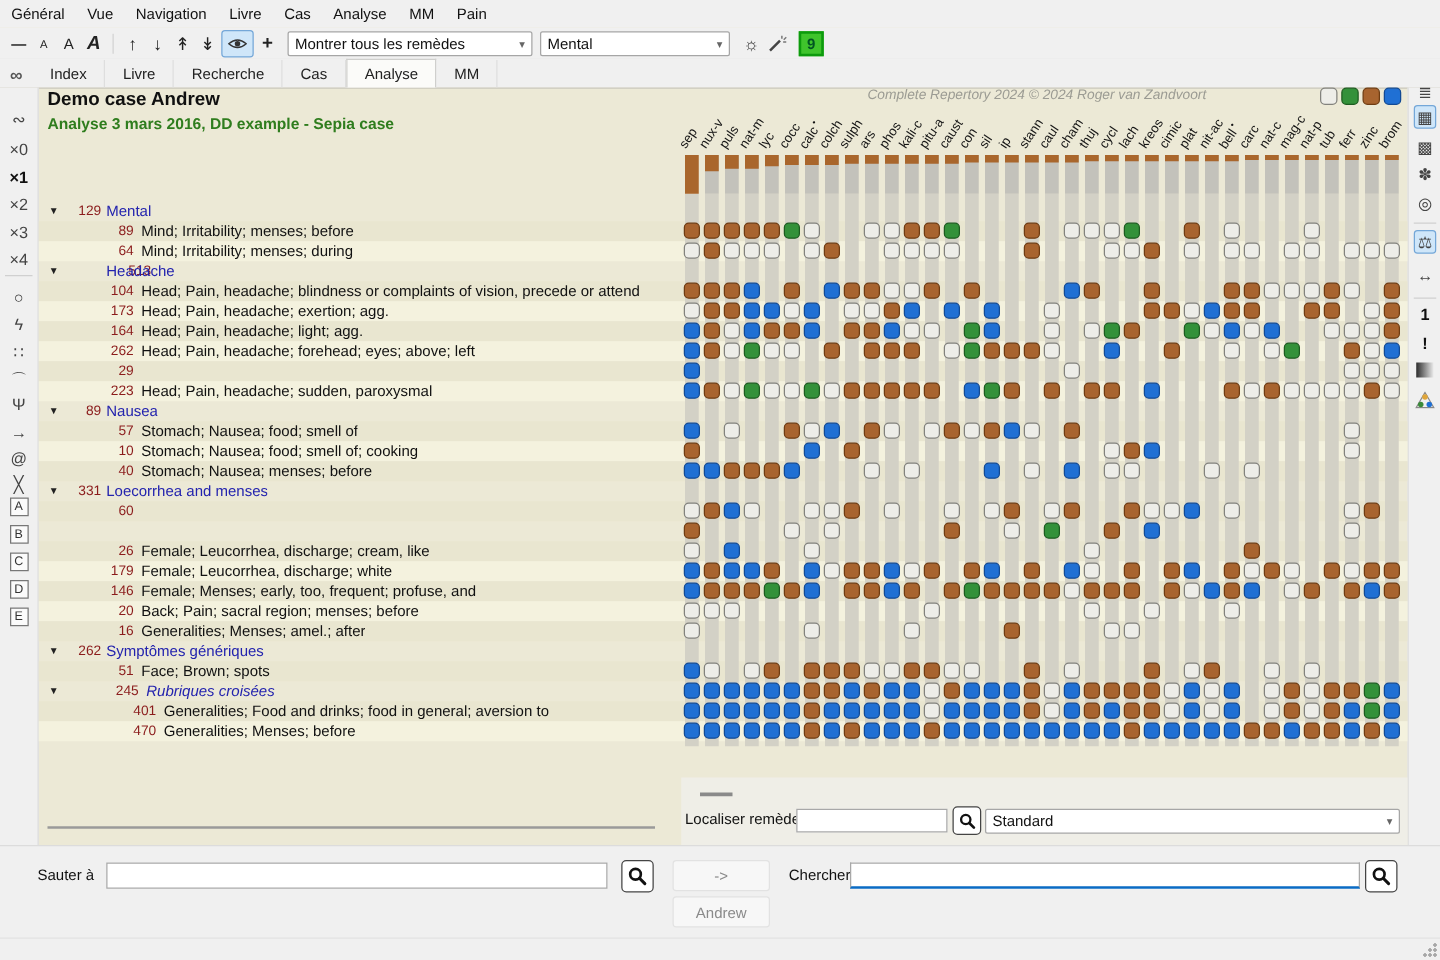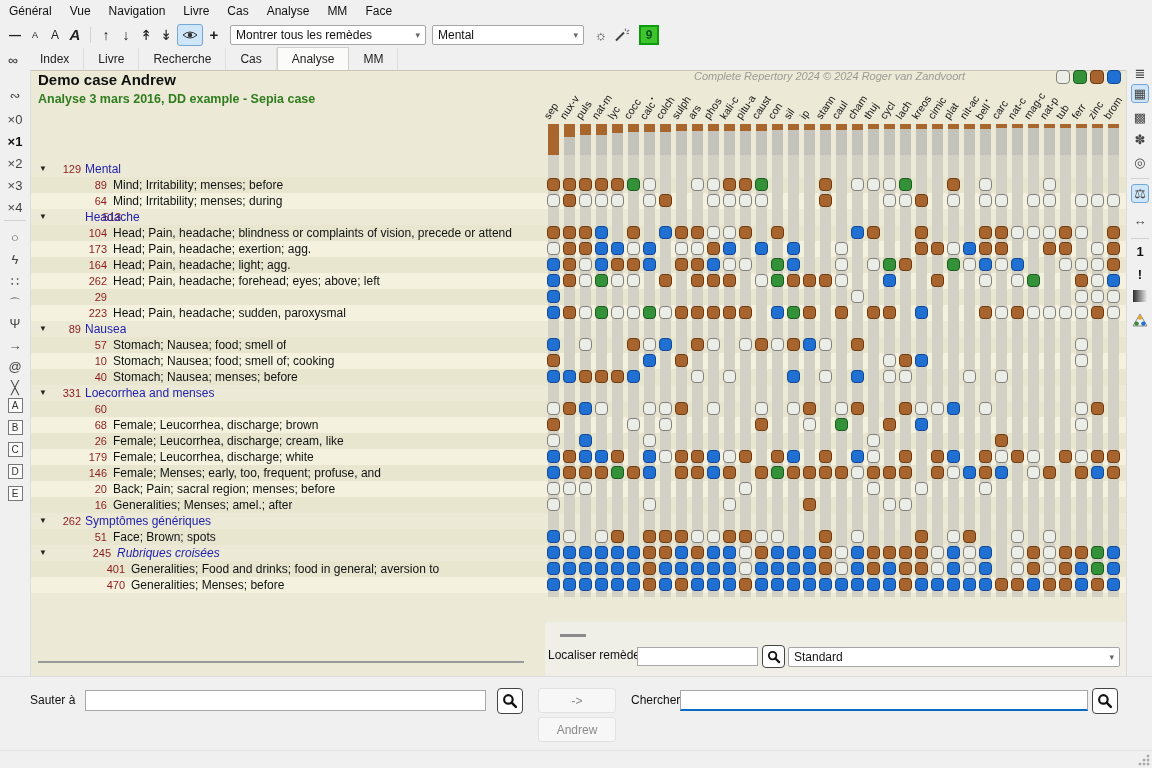--- a/index.html
+++ b/index.html
@@ -83,21 +83,21 @@
 <div id="app">
 
   <div id="menu-bar">
       <div class="mi">Général</div>
       <div class="mi">Vue</div>
       <div class="mi">Navigation</div>
       <div class="mi">Livre</div>
       <div class="mi">Cas</div>
       <div class="mi">Analyse</div>
       <div class="mi">MM</div>
-      <div class="mi">Face</div>
+      <div class="mi">Pain</div>
     </div>
 
   <div id="toolbar">
     <div class="tbtn" style="margin-left:6px;font-weight:bold;">—</div>
     <div class="tbtn" style="font-size:9px;">A</div>
     <div class="tbtn" style="font-size:12px;">A</div>
     <div class="tbtn" style="font-size:15px;font-weight:bold;font-style:italic;">A</div>
     <div class="tsep"></div>
     <div class="tbtn" style="font-size:14px;">↑</div>
     <div class="tbtn" style="font-size:14px;">↓</div>
@@ -254,24 +254,20 @@
         <span class="cnt" style="left: 40px;">40</span>
         <span class="lbl" style="left: 82px; max-width: 432px;">Stomach; Nausea; menses; before</span>
       </div>
       <div class="row" style="top: 385px;">
         <span class="tri">▼</span>
         <span class="cnt" style="left: 14px;">331</span>
         <span class="lbl glbl" style="left: 54px;">Loecorrhea and menses</span>
       </div>
       <div class="row rowD" style="top: 401px;">
         <span class="cnt" style="left: 40px;">60</span>
-      </div>
-      <div class="row rowL" style="top: 417px;">
-        <span class="cnt" style="left: 40px;">68</span>
-        <span class="lbl" style="left: 82px; max-width: 432px;">Female; Leucorrhea, discharge; brown</span>
       </div>
       <div class="row rowD" style="top: 433px;">
         <span class="cnt" style="left: 40px;">26</span>
         <span class="lbl" style="left: 82px; max-width: 432px;">Female; Leucorrhea, discharge; cream, like</span>
       </div>
       <div class="row rowL" style="top: 449px;">
         <span class="cnt" style="left: 40px;">179</span>
         <span class="lbl" style="left: 82px; max-width: 432px;">Female; Leucorrhea, discharge; white</span>
       </div>
       <div class="row rowD" style="top: 465px;">

